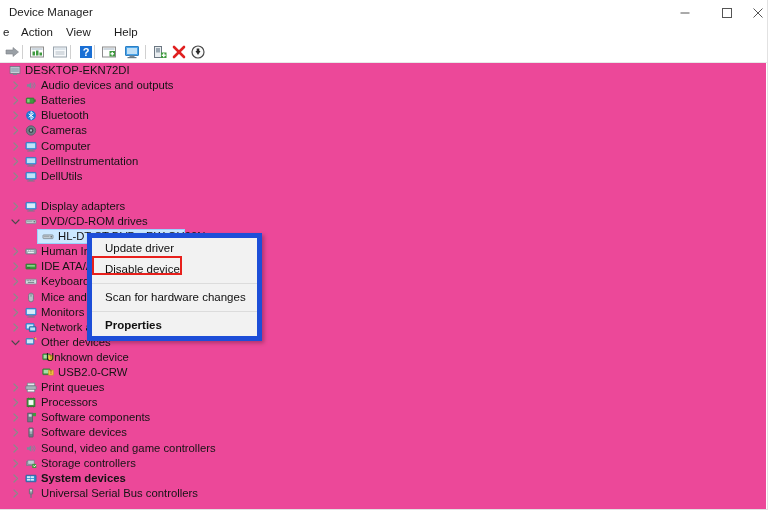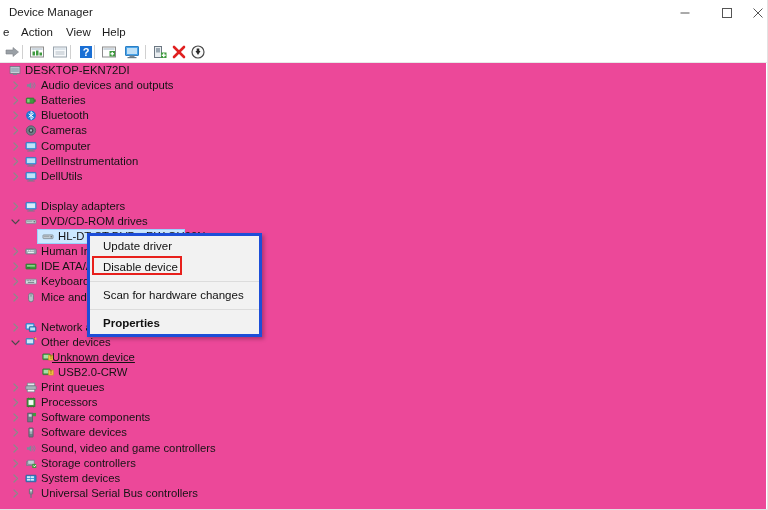--- a/index.html
+++ b/index.html
@@ -133,21 +133,21 @@
     border: 1px solid #99d1ff;
     box-sizing: border-box;
   }
 
   
   #ctxmenu {
     position: absolute;
     left: 87px; top: 233px;
     width: 175px;
     background: #f2f2f2;
-    border: 3px solid #1d4ed8;
+    border: 5px solid #1d4ed8;
     box-shadow: 2px 2px 4px rgba(0,0,0,0.28);
     box-sizing: border-box;
     z-index: 50;
   }
   .ctx-item {
     position: relative;
     height: 21px;
     line-height: 21px;
     padding-left: 13px;
     font-size: 11.5px;
@@ -194,21 +194,21 @@
           <line x1="1" y1="1" x2="10" y2="10" stroke="#555" stroke-width="1"></line>
           <line x1="10" y1="1" x2="1" y2="10" stroke="#555" stroke-width="1"></line>
         </svg>
     </div>
   </div>
 
   <div id="menubar">
     <div class="menu-item" style="left:0px;">e</div>
     <div class="menu-item" style="left:18px;">Action</div>
     <div class="menu-item" style="left:63px;">View</div>
-    <div class="menu-item" style="left:99px;">Help</div>
+    <div class="menu-item" style="left:111px;">Help</div>
   </div>
 
   <div id="toolbar">
     <div class="tb-icon" style="left:4px;">
       <svg width="16" height="16" viewBox="0 0 16 16">
         <path d="M2 6 h7 V3.5 L14.5 8 9 12.5 V10 H2 Z" fill="#9aa0a6" stroke="#7d8287" stroke-width="0.6"></path>
       </svg>
     </div>
     <div class="tb-sep" style="left:22px;"></div>
 
@@ -445,20 +445,32 @@
       <div class="row" style="top:226.5px;">
         <span class="chev" style="left:10px;"><svg width="11" height="11" viewBox="0 0 11 11">
             <path d="M4 2 L7.6 5.5 L4 9" stroke="#8a8a8a" stroke-width="1.2" fill="none" stroke-linecap="round" stroke-linejoin="round"></path>
           </svg></span>
         <span class="tico" style="left:24px;"><svg width="14" height="13" viewBox="0 0 16 16">
             <rect x="5" y="2.6" width="6" height="10.8" rx="3" fill="#b7c1c9" stroke="#68737c" stroke-width="1"></rect>
             <line x1="8" y1="3.4" x2="8" y2="7" stroke="#68737c" stroke-width="0.9"></line>
           </svg></span>
         <span class="lbl" style="left:41px;">Mice and other pointing devices</span>
       </div>
+      <div class="row" style="top:241.6px;">
+        <span class="chev" style="left:10px;"><svg width="11" height="11" viewBox="0 0 11 11">
+            <path d="M4 2 L7.6 5.5 L4 9" stroke="#8a8a8a" stroke-width="1.2" fill="none" stroke-linecap="round" stroke-linejoin="round"></path>
+          </svg></span>
+        <span class="tico" style="left:24px;"><svg width="14" height="13" viewBox="0 0 16 16">
+            <rect x="1.8" y="3" width="12.4" height="8.2" rx="0.6" fill="#4da6e8" stroke="#2b7fc4" stroke-width="1"></rect>
+            <rect x="3" y="4.2" width="10" height="5.6" fill="#d7ecfb"></rect>
+            <rect x="5.5" y="11.6" width="5" height="1.7" fill="#7a8a96"></rect>
+            <rect x="3.5" y="13" width="9" height="1.1" fill="#6b7a85"></rect>
+          </svg></span>
+        <span class="lbl" style="left:41px;">Monitors</span>
+      </div>
       <div class="row" style="top:256.7px;">
         <span class="chev" style="left:10px;"><svg width="11" height="11" viewBox="0 0 11 11">
             <path d="M4 2 L7.6 5.5 L4 9" stroke="#8a8a8a" stroke-width="1.2" fill="none" stroke-linecap="round" stroke-linejoin="round"></path>
           </svg></span>
         <span class="tico" style="left:24px;"><svg width="14" height="13" viewBox="0 0 16 16">
             <rect x="1.8" y="3.2" width="10" height="7" rx="0.6" fill="#4da6e8" stroke="#2b7fc4" stroke-width="1"></rect>
             <rect x="3" y="4.4" width="7.6" height="4.6" fill="#cfe8fa"></rect>
             <rect x="6" y="7" width="8" height="6" rx="0.6" fill="#2f8bd0" stroke="#21679c" stroke-width="1"></rect>
             <rect x="7" y="8" width="6" height="3.6" fill="#bfe0f7"></rect>
           </svg></span>
@@ -476,21 +488,21 @@
           </svg></span>
         <span class="lbl" style="left:41px;">Other devices</span>
       </div>
       <div class="row" style="top:286.9px;">
         <span class="tico" style="left:41px;"><svg width="14" height="13" viewBox="0 0 16 16">
             <rect x="1.6" y="3.6" width="9" height="7" rx="0.6" fill="#3f9a3f" stroke="#2e7430" stroke-width="0.9"></rect>
             <rect x="2.6" y="4.7" width="7" height="4.4" fill="#a8dea8"></rect>
             <path d="M8.6 5.2 h6 v6 h-6 z" fill="#f5c342" stroke="#c49a1e" stroke-width="0.7"></path>
             <text x="11.6" y="10.2" font-size="5.5" font-weight="bold" fill="#4a3a00" text-anchor="middle" font-family="Liberation Sans, sans-serif">!</text>
           </svg></span>
-        <span class="lbl" style="left:52px;text-decoration:underline;">Unknown device</span>
+        <span class="lbl" style="left:46px;">Unknown device</span>
       </div>
       <div class="row" style="top:302.0px;">
         <span class="tico" style="left:41px;"><svg width="14" height="13" viewBox="0 0 16 16">
             <rect x="1.6" y="3.6" width="9" height="7" rx="0.6" fill="#3f9a3f" stroke="#2e7430" stroke-width="0.9"></rect>
             <rect x="2.6" y="4.7" width="7" height="4.4" fill="#a8dea8"></rect>
             <path d="M8.6 5.2 h6 v6 h-6 z" fill="#f5c342" stroke="#c49a1e" stroke-width="0.7"></path>
             <text x="11.6" y="10.2" font-size="5.5" font-weight="bold" fill="#4a3a00" text-anchor="middle" font-family="Liberation Sans, sans-serif">!</text>
           </svg></span>
         <span class="lbl" style="left:58px;">USB2.0-CRW</span>
       </div>
@@ -559,21 +571,21 @@
             <path d="M4 2 L7.6 5.5 L4 9" stroke="#8a8a8a" stroke-width="1.2" fill="none" stroke-linecap="round" stroke-linejoin="round"></path>
           </svg></span>
         <span class="tico" style="left:24px;"><svg width="14" height="13" viewBox="0 0 16 16">
             <path d="M2.5 5.5 h8 v5 h-8 z" fill="#9aa7b2" stroke="#6c7782" stroke-width="0.8"></path>
             <path d="M4 4 h8 v5 h-8 z" fill="#c2ccd4" stroke="#6c7782" stroke-width="0.8"></path>
             <rect x="9.5" y="8.5" width="5" height="5" fill="#3f9a3f"></rect>
             <path d="M11 10.5 l1.2 1.6 l1.8 -2.4" stroke="#ffffff" stroke-width="1.1" fill="none"></path>
           </svg></span>
         <span class="lbl" style="left:41px;">Storage controllers</span>
       </div>
-      <div class="row" style="top:407.7px;">
+      <div class="row" style="top:407.7px;font-weight:bold;">
         <span class="chev" style="left:10px;"><svg width="11" height="11" viewBox="0 0 11 11">
             <path d="M4 2 L7.6 5.5 L4 9" stroke="#8a8a8a" stroke-width="1.2" fill="none" stroke-linecap="round" stroke-linejoin="round"></path>
           </svg></span>
         <span class="tico" style="left:24px;"><svg width="14" height="13" viewBox="0 0 16 16">
             <rect x="1.8" y="4" width="12.4" height="8" rx="0.6" fill="#2f8bd0" stroke="#21679c" stroke-width="1"></rect>
             <rect x="3" y="5.2" width="4" height="2.2" fill="#d6ecfa"></rect>
             <rect x="7.6" y="5.2" width="4" height="2.2" fill="#d6ecfa"></rect>
             <rect x="3" y="8.4" width="4" height="2.2" fill="#d6ecfa"></rect>
             <rect x="7.6" y="8.4" width="4" height="2.2" fill="#d6ecfa"></rect>
           </svg></span>

